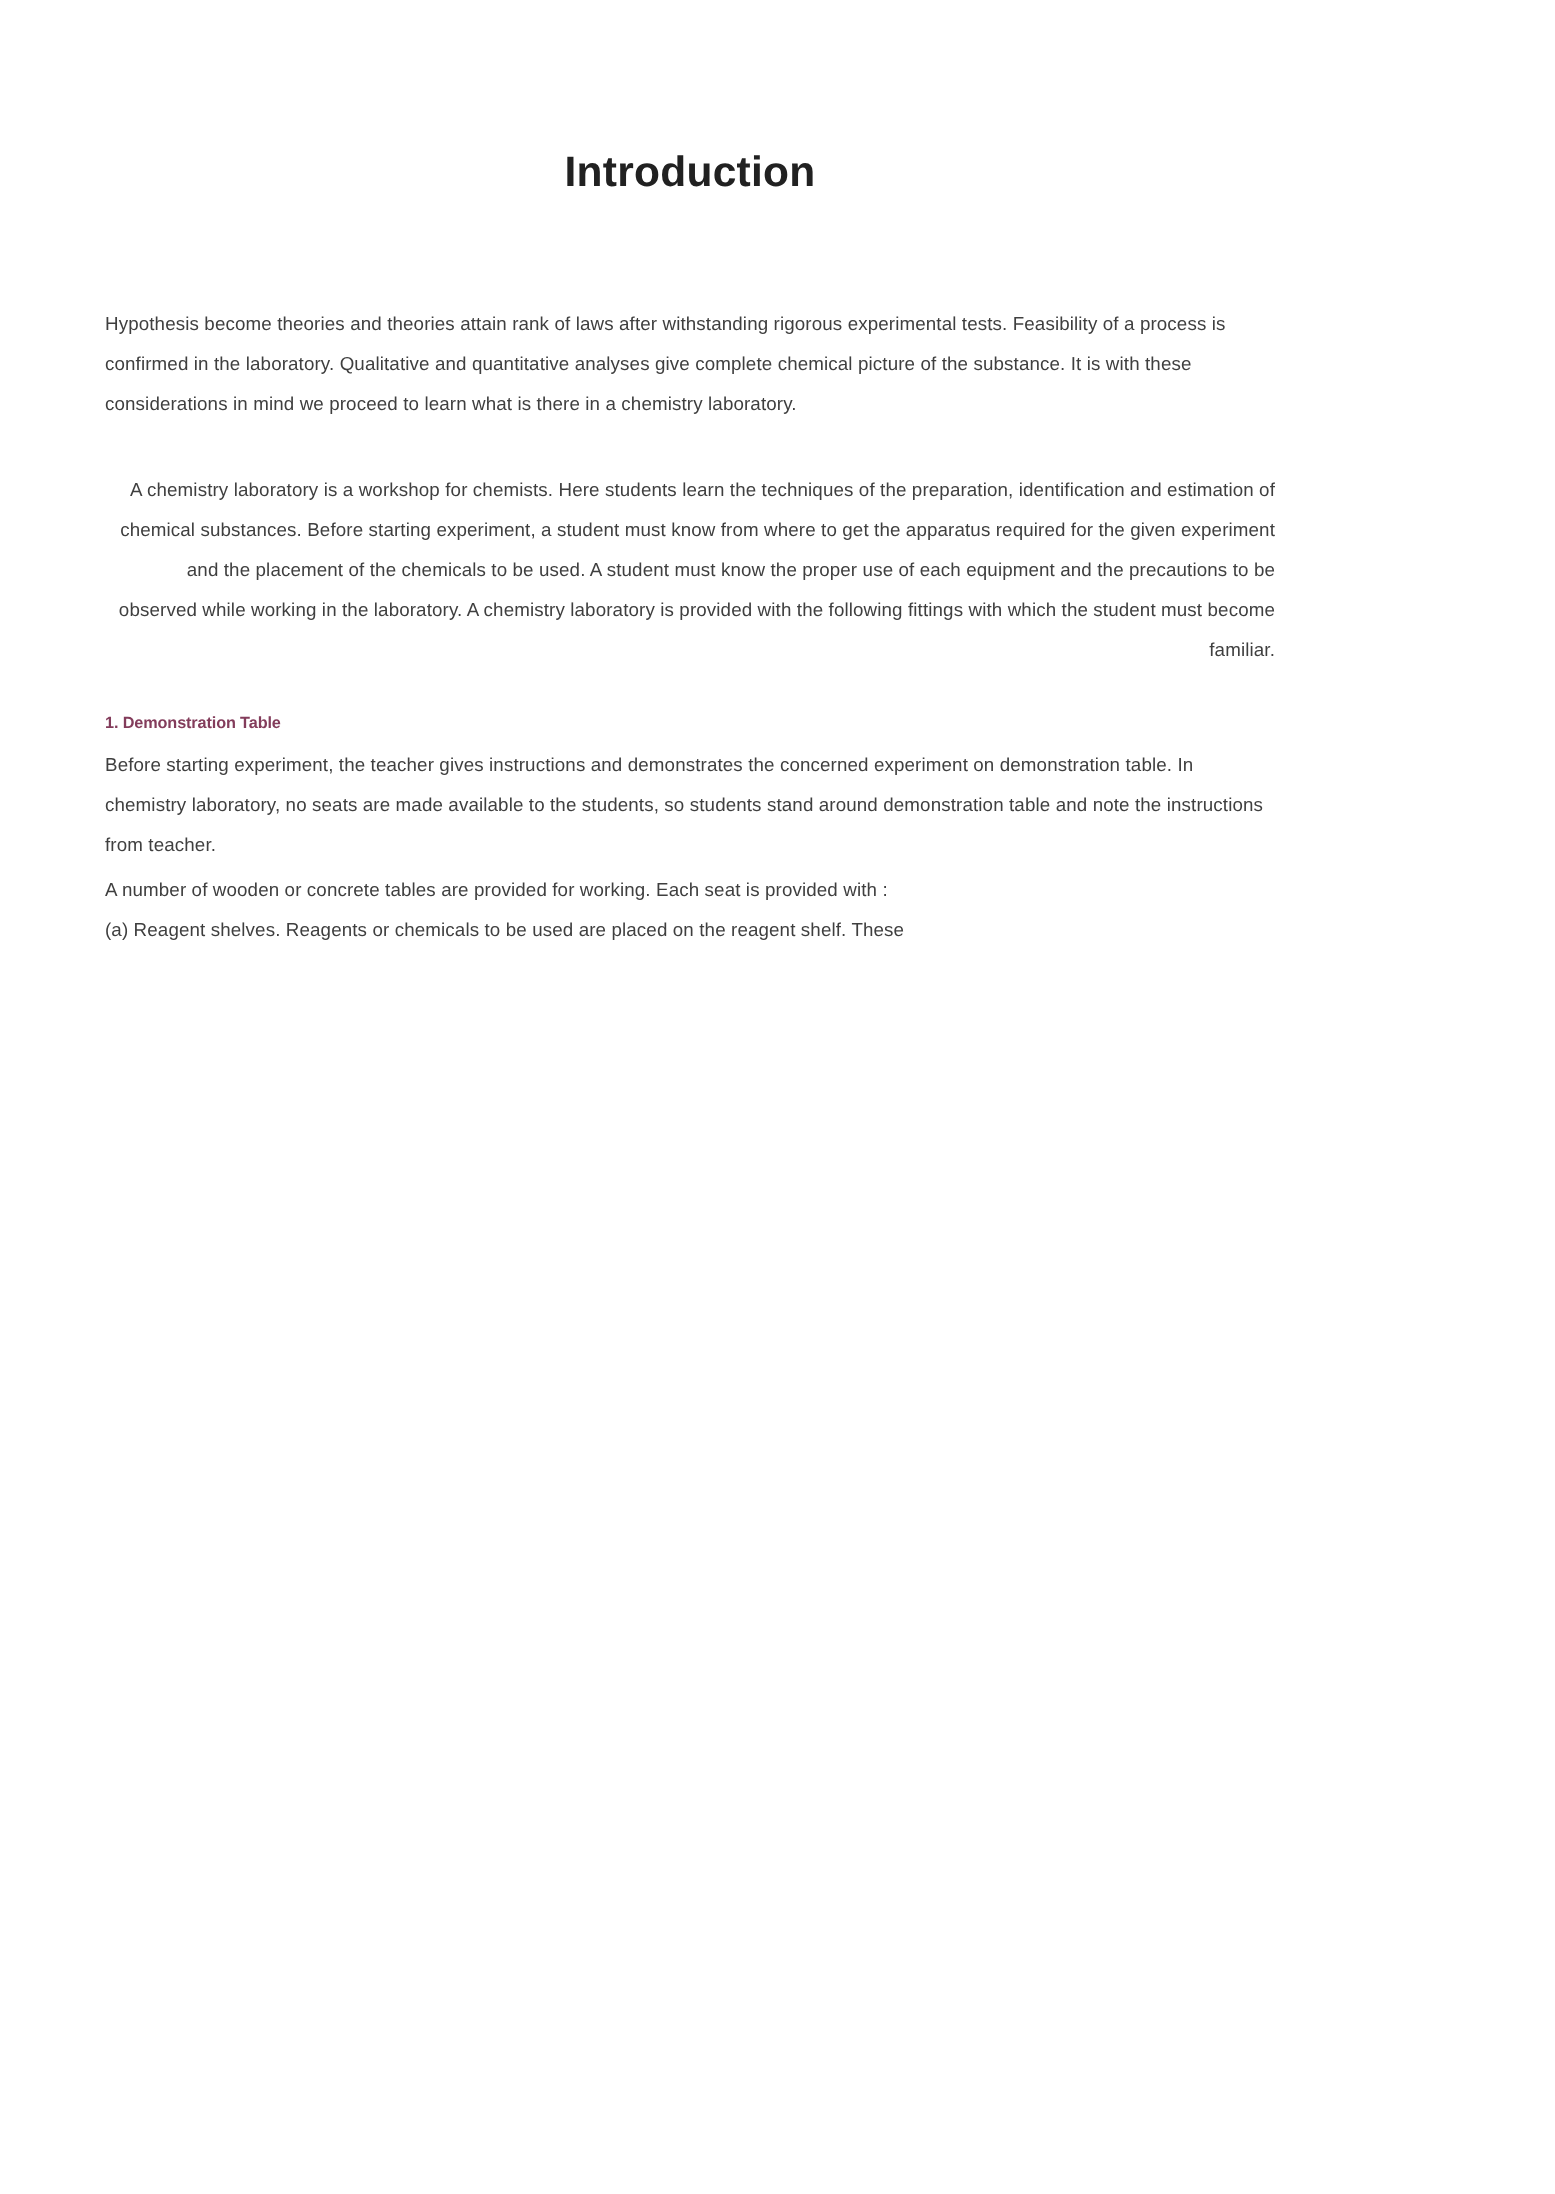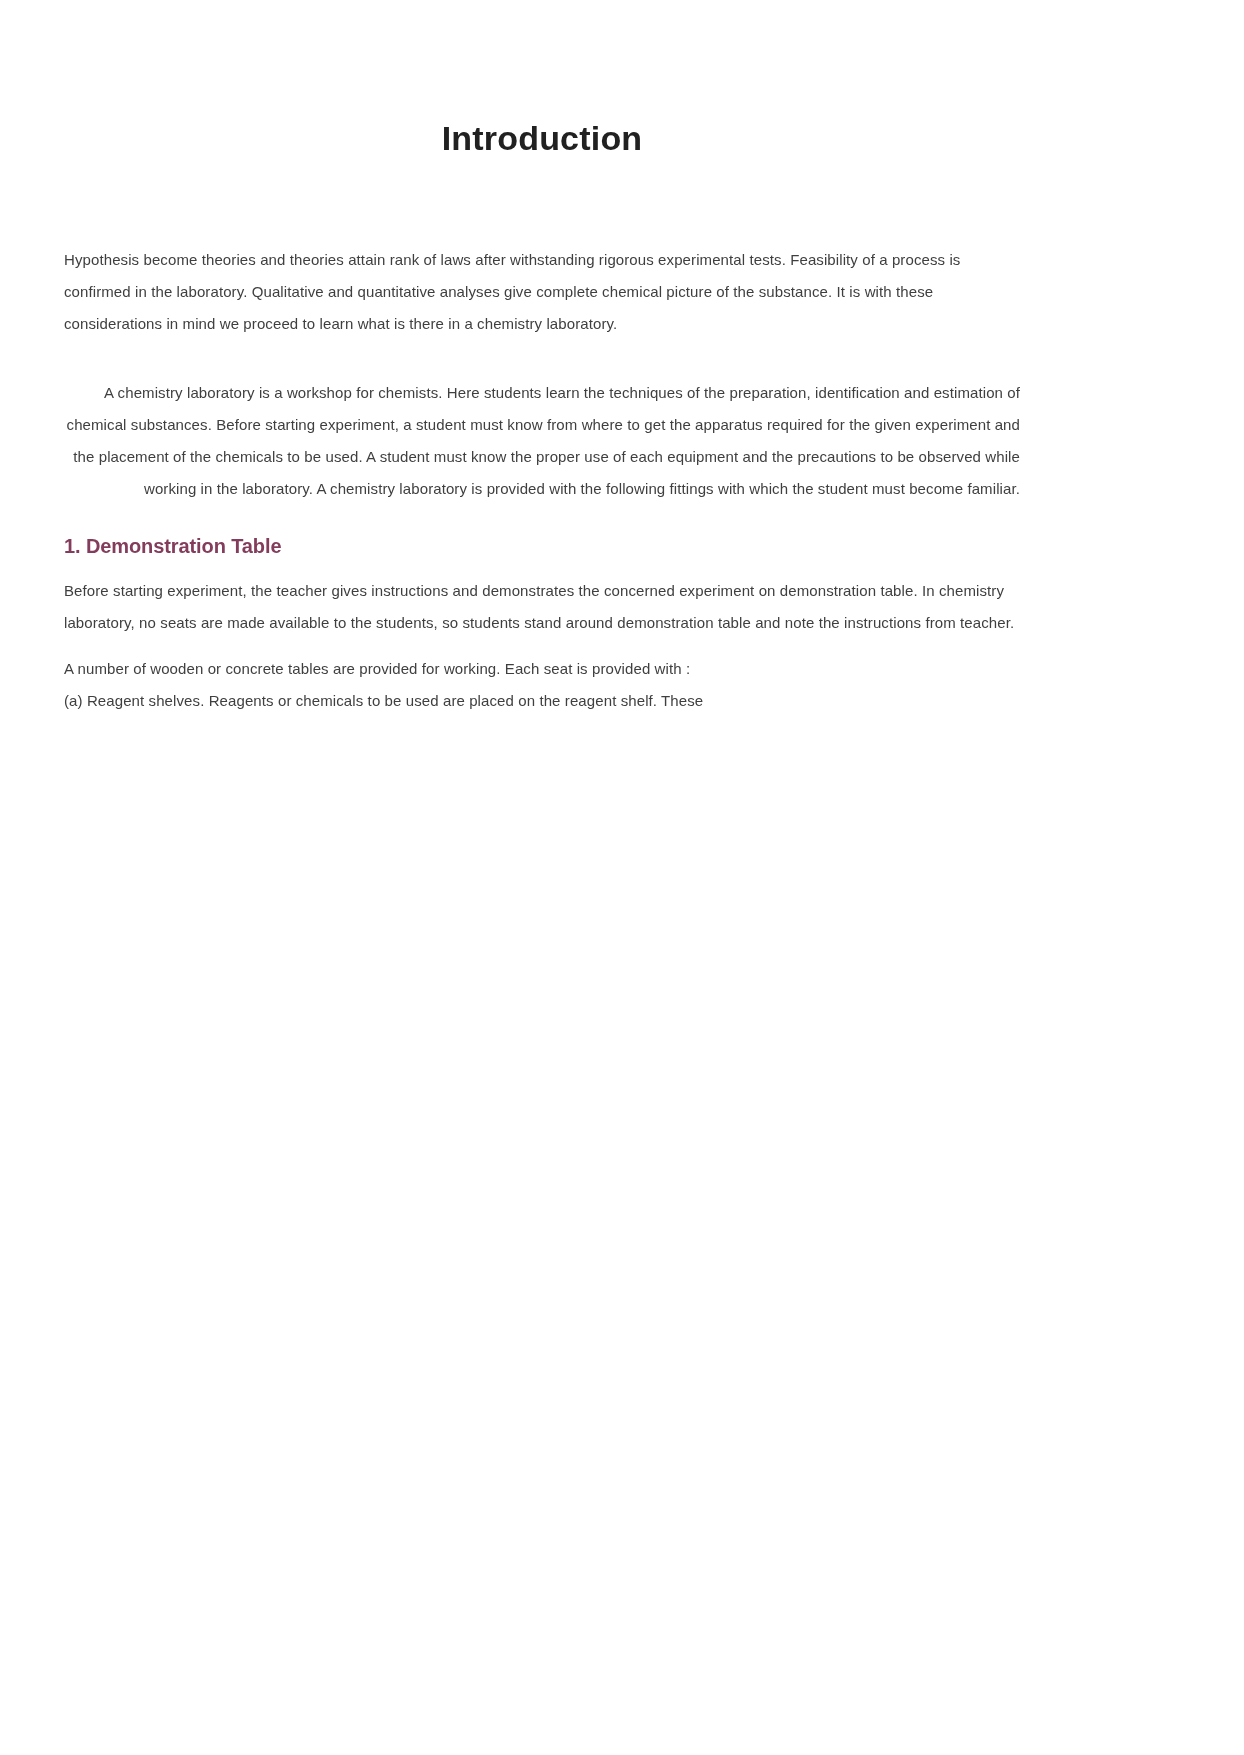--- a/index.html
+++ b/index.html
@@ -11,21 +11,21 @@
     width: 1244px;
     height: 1755px;
     font-family: "Liberation Sans", sans-serif;
     overflow: hidden;
   }
   .page {
     box-sizing: border-box;
     width: 1164px;
     height: 1755px;
     background: var(--page-background, #ffffff);
-    padding: 116px 144px 0 64px;
+    padding: 116px 144px 0 84px;
   }
   .doc-title {
     margin: 0;
     text-align: center;
     font-size: 34px;
     line-height: 44px;
     font-weight: 700;
     color: var(--heading-text, #212121);
     letter-spacing: 0.2px;
   }
@@ -46,28 +46,28 @@
     font-weight: 700;
     color: var(--heading-text, #1f1f1f);
     letter-spacing: -0.2px;
   }
   .section-paragraph {
     margin-top: 37px;
     text-align: right;
   }
   .sub-heading {
     margin: 26px 0 0 0;
-    font-size: 20px;
+    font-size: 13px;
     line-height: 30px;
     font-weight: 700;
     color: var(--accent, #833C5B);
     letter-spacing: -0.1px;
   }
   .sub-paragraph {
-    margin-top: 14px;
+    margin-top: 4px;
   }
 </style>
 </head>
 <body>
 
 <div class="page">
 
   <h1 class="doc-title">Introduction</h1>
 
   <p class="body-text intro-paragraph">Hypothesis become theories and theories attain rank of laws after withstanding rigorous experimental tests. Feasibility of a process is confirmed in the laboratory. Qualitative and quantitative analyses give complete chemical picture of the substance. It is with these considerations in mind we proceed to learn what is there in a chemistry laboratory.</p>

